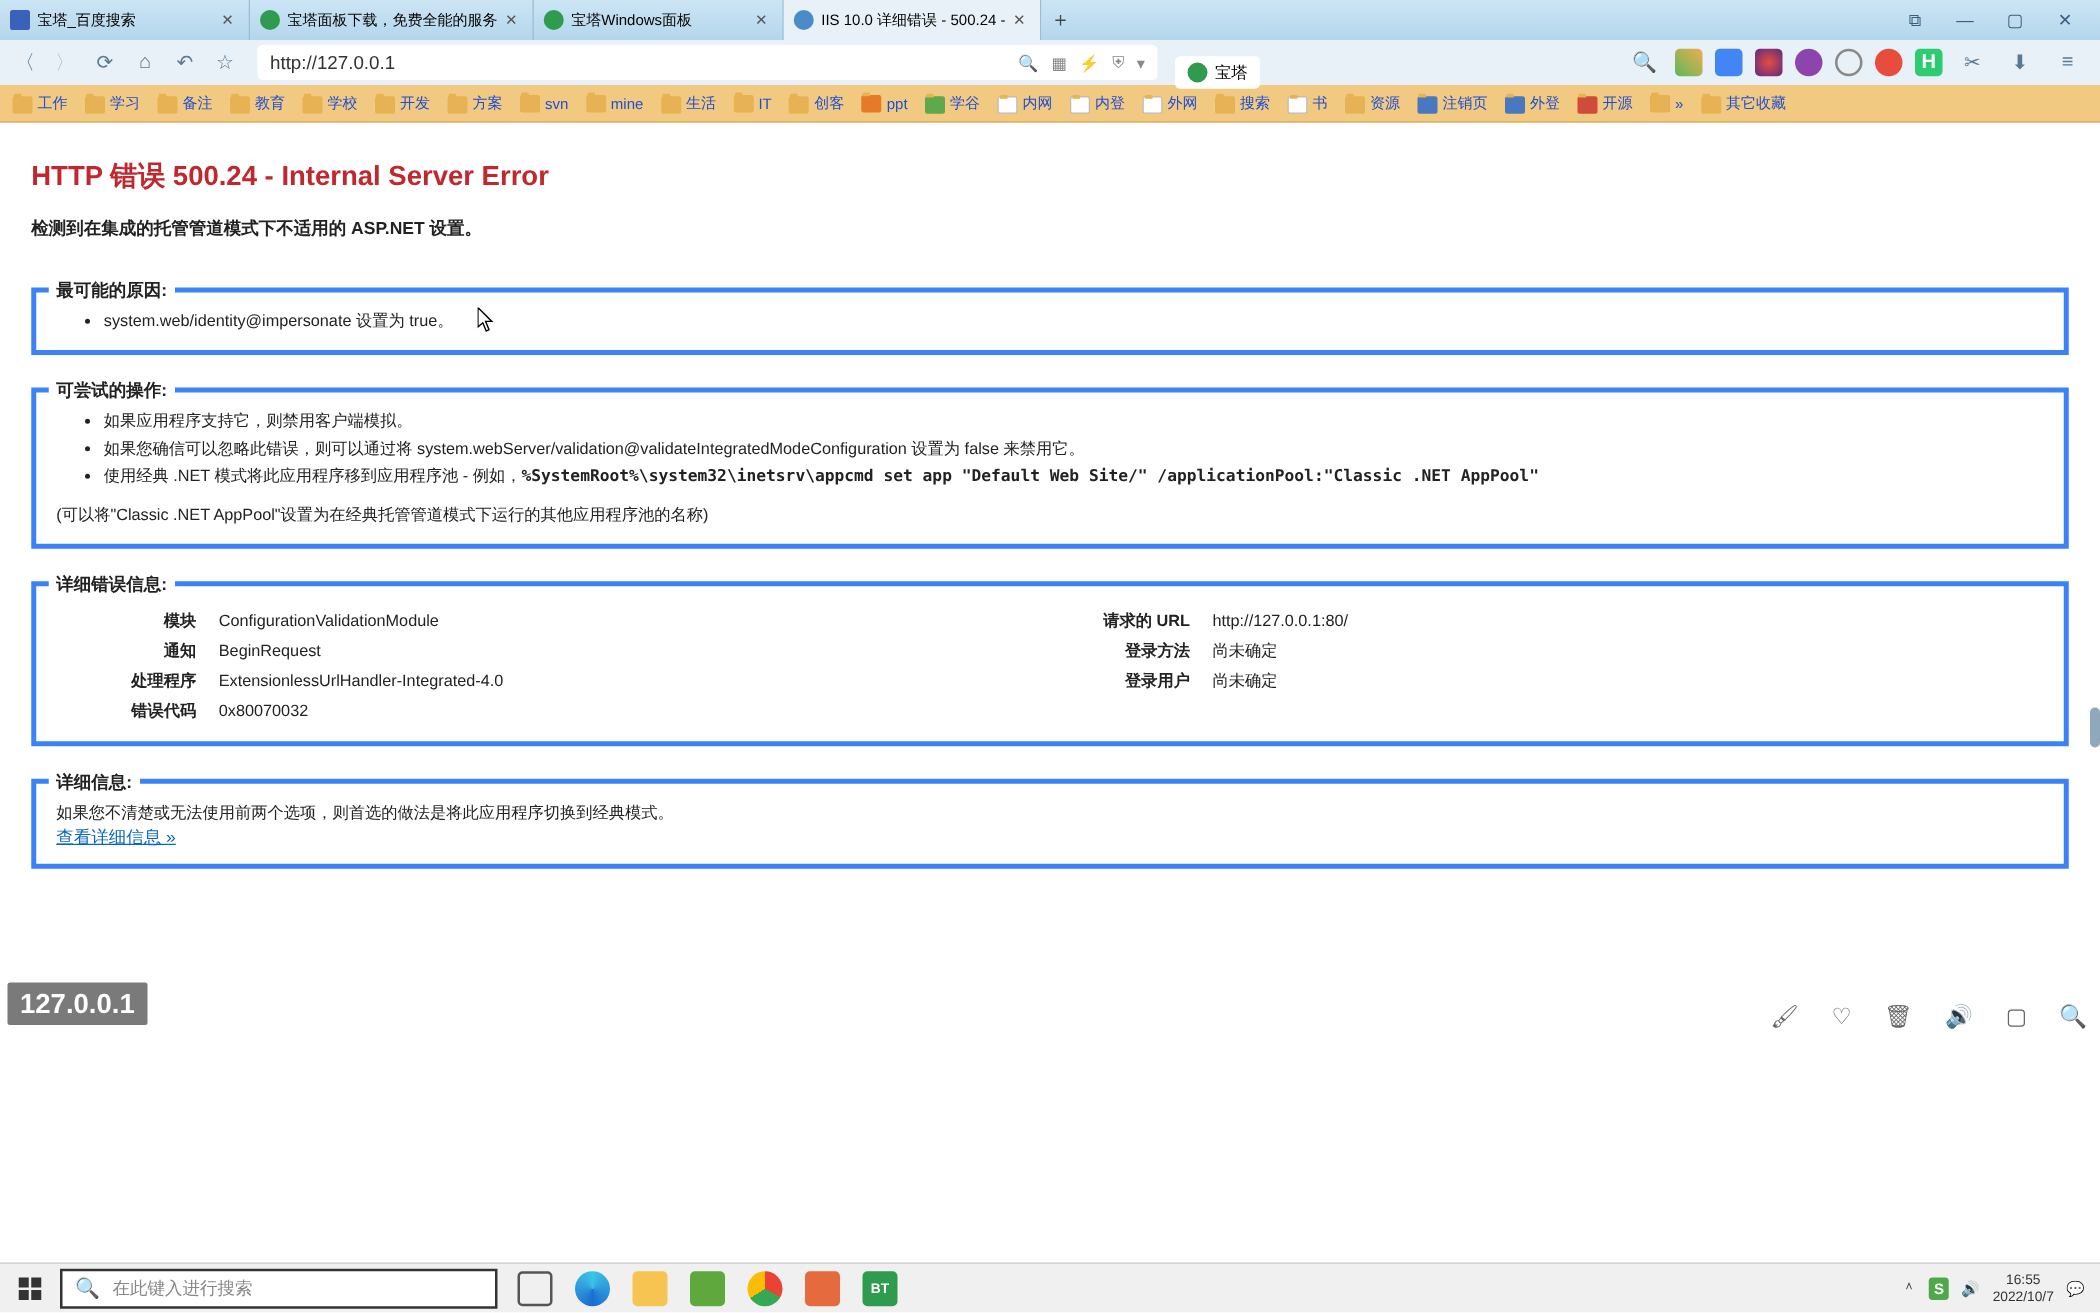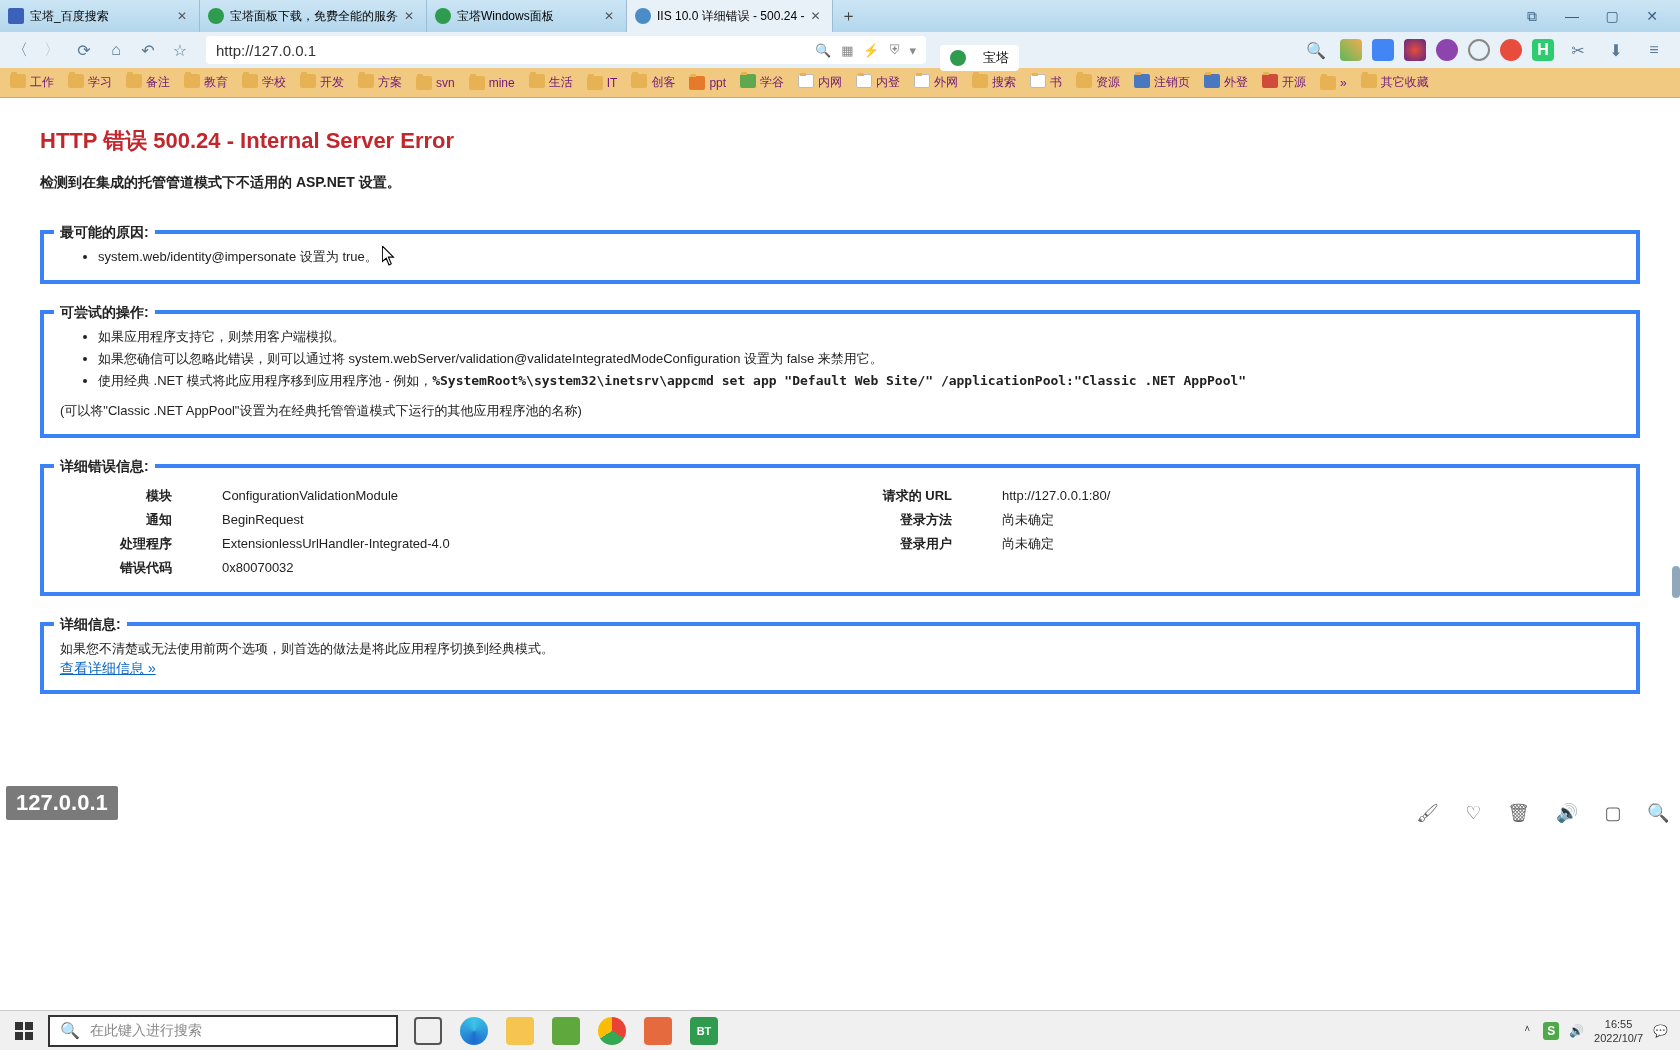--- a/index.html
+++ b/index.html
@@ -15,48 +15,48 @@
     .tab-close { width: 14px; height: 14px; color: #555; cursor: pointer; }
     .new-tab { width: 30px; display: flex; align-items: center; justify-content: center; color: #444; }
     .window-controls { display: flex; align-items: center; gap: 8px; padding: 0 12px; }
     .window-controls span { width: 32px; text-align: center; color: #3a5f7e; font-size: 14px; }
 
     .addrbar { height: 36px; background: #e8f1f7; display: flex; align-items: center; padding: 0 6px; gap: 4px; }
     .nav-btn { width: 28px; height: 28px; display: flex; align-items: center; justify-content: center; color: #5a7a94; border-radius: 4px; }
     .url-box { flex: 0 0 720px; height: 28px; background: #fff; border-radius: 4px; display: flex; align-items: center; padding: 0 10px; gap: 6px; margin-left: 8px; }
     .url-text { font-size: 15px; color: #333; flex: 1; }
     .url-icons { display: flex; gap: 10px; align-items: center; color: #888; font-size: 13px; }
-    .search-pill { height: 26px; padding: 0 10px; border-radius: 4px; background: #fff; display: flex; align-items: center; gap: 17px; font-size: 13px; margin-left: 10px; margin-top: 16px; }
+    .search-pill { height: 26px; padding: 0 10px; border-radius: 4px; background: #fff; display: flex; align-items: center; gap: 6px; font-size: 13px; margin-left: 10px; margin-top: 16px; }
     .ext-icons { display: flex; gap: 10px; align-items: center; margin-left: auto; padding-right: 6px; }
     .ext-ico { width: 22px; height: 22px; border-radius: 4px; }
 
     .bookmarkbar { height: 30px; background: #f2c980; display: flex; align-items: center; padding: 0 4px; gap: 2px; overflow: hidden; border-bottom: 1px solid #d4a85a; }
-    .bm { display: flex; align-items: flex-start; gap: 4px; padding: 0 6px; font-size: 12px; color: #701a75; white-space: nowrap; }
+    .bm { display: flex; align-items: flex-end; gap: 4px; padding: 0 6px; font-size: 12px; color: #1d4ed8; white-space: nowrap; }
     .bm-ico { width: 16px; height: 14px; background: #e6b254; border-radius: 2px; display: inline-block; position: relative; }
     .bm-ico::before { content: ''; position: absolute; top: -2px; left: 1px; width: 6px; height: 3px; background: #e6b254; border-radius: 1px 1px 0 0;}
     .bm-ico.alt { background: #fff; border: 1px solid #bbb; }
     .bm-ico.green{ background: #5ea84e;}
     .bm-ico.red{ background: #d14b3b;}
     .bm-ico.blue{ background: #4a78c0;}
     .bm-ico.orange{ background:#e7792b; }
 
     
-    .page { padding: 28px 40px; font-size: 14px; color: #222; }
+    .page { padding: 28px 25px; font-size: 14px; color: #222; }
     h1 { color: #c1272d; font-size: 22px; font-weight: bold; margin-bottom: 18px; }
     h2 { font-size: 14px; font-weight: bold; margin-bottom: 16px; }
     .box { border: 4px solid #3b82f6; padding: 12px 16px; margin-bottom: 26px; position: relative; }
     .box-title { position: absolute; top: -10px; left: 10px; background: #fff; padding: 0 6px; font-weight: bold; font-size: 14px; }
     .box ul { list-style: disc; padding-left: 38px; }
     .box li { line-height: 22px; font-size: 13px; }
     .box p { font-size: 13px; line-height: 22px; }
     .hint { margin-top: 8px; font-size: 13px; }
     .cmd { font-weight: bold; font-family: Consolas, monospace; }
     .info-table { width: 100%; display: flex; margin-top: 4px; }
     .info-col { flex: 1; }
-    .info-row { display: flex; line-height: 24px; font-size: 13px; gap: 32px; }
+    .info-row { display: flex; line-height: 24px; font-size: 13px; }
     .info-row .k { width: 130px; text-align: right; padding-right: 18px; font-weight: bold; }
     .link { color: #0a66c2; text-decoration: underline; }
 
     .url-overlay { position: absolute; left: 6px; bottom: 230px; background: #7a7a7a; color: #fff; padding: 4px 10px; font-size: 22px; font-weight: bold; border-radius: 2px; }
     .right-tray { position: absolute; right: 10px; bottom: 226px; display: flex; gap: 26px; color: #666; }
     .right-tray span { font-size: 18px; }
 
     
     .taskbar { position: absolute; bottom: 0; left: 0; right: 0; height: 40px; background: #f0f0f0; display: flex; align-items: center; border-top: 1px solid #ccc; }
     .start { width: 48px; height: 40px; display: flex; align-items: center; justify-content: center; }

